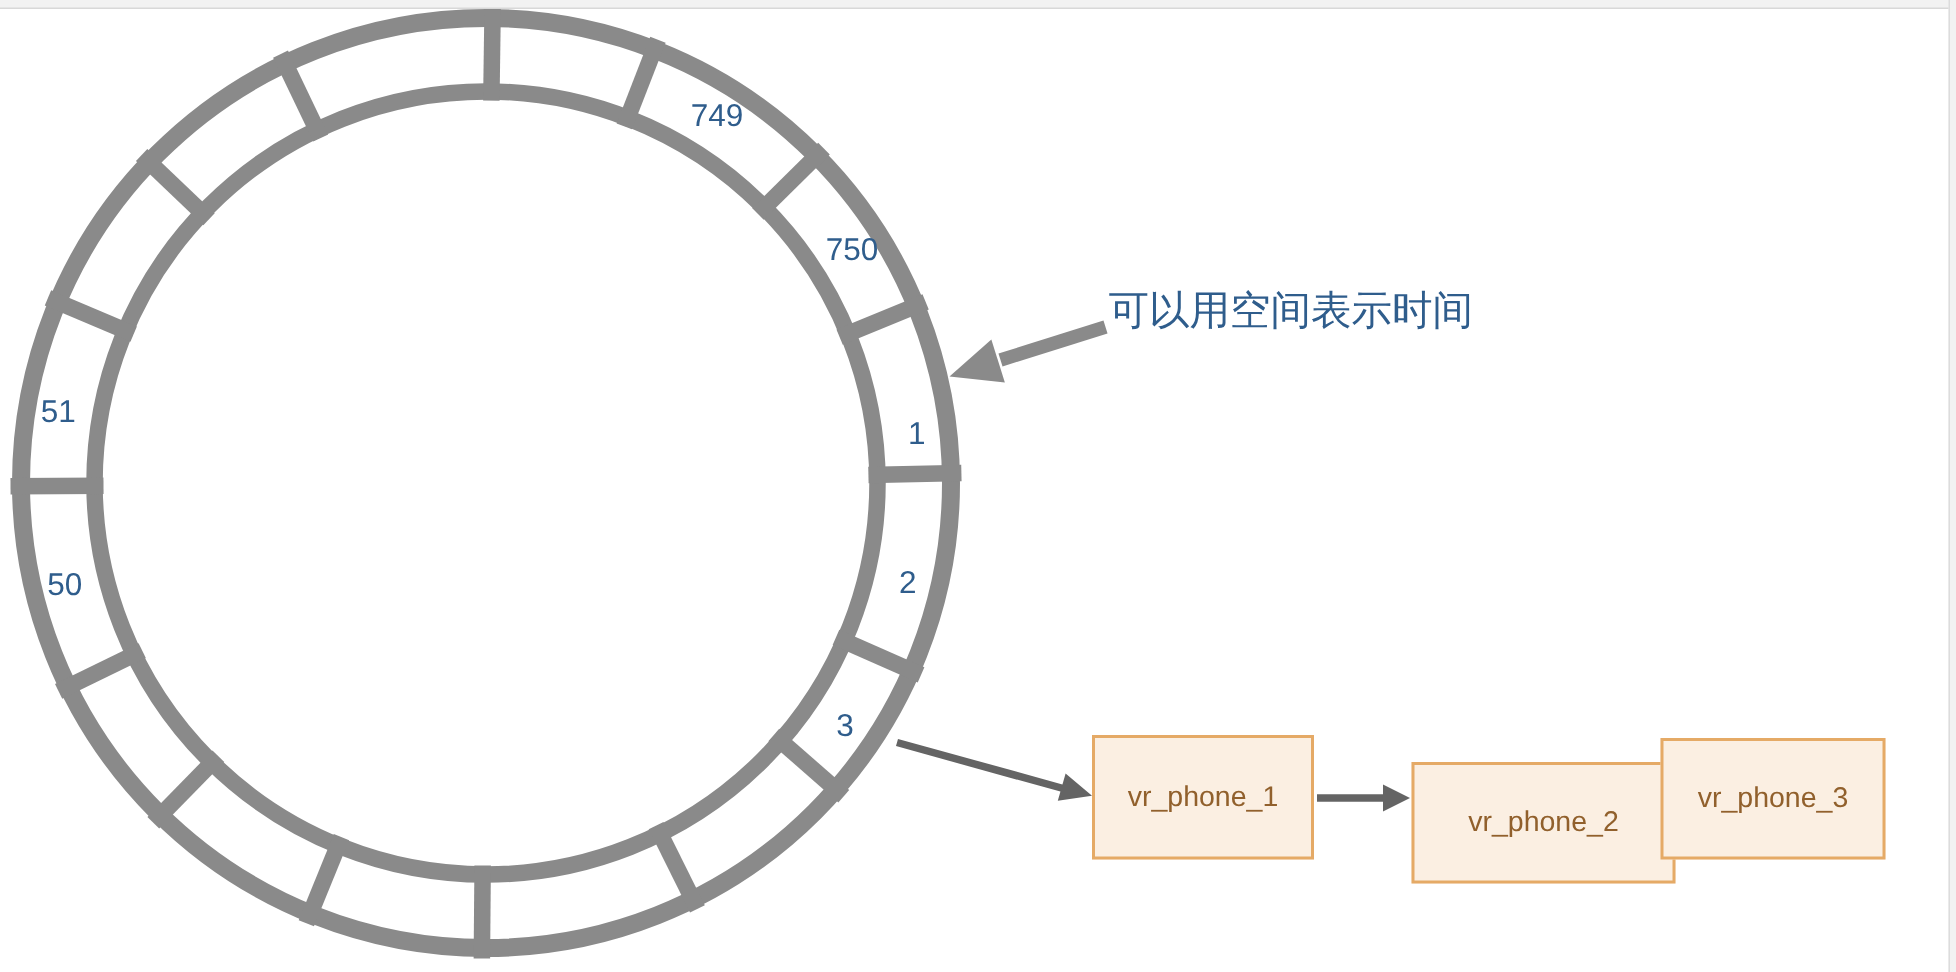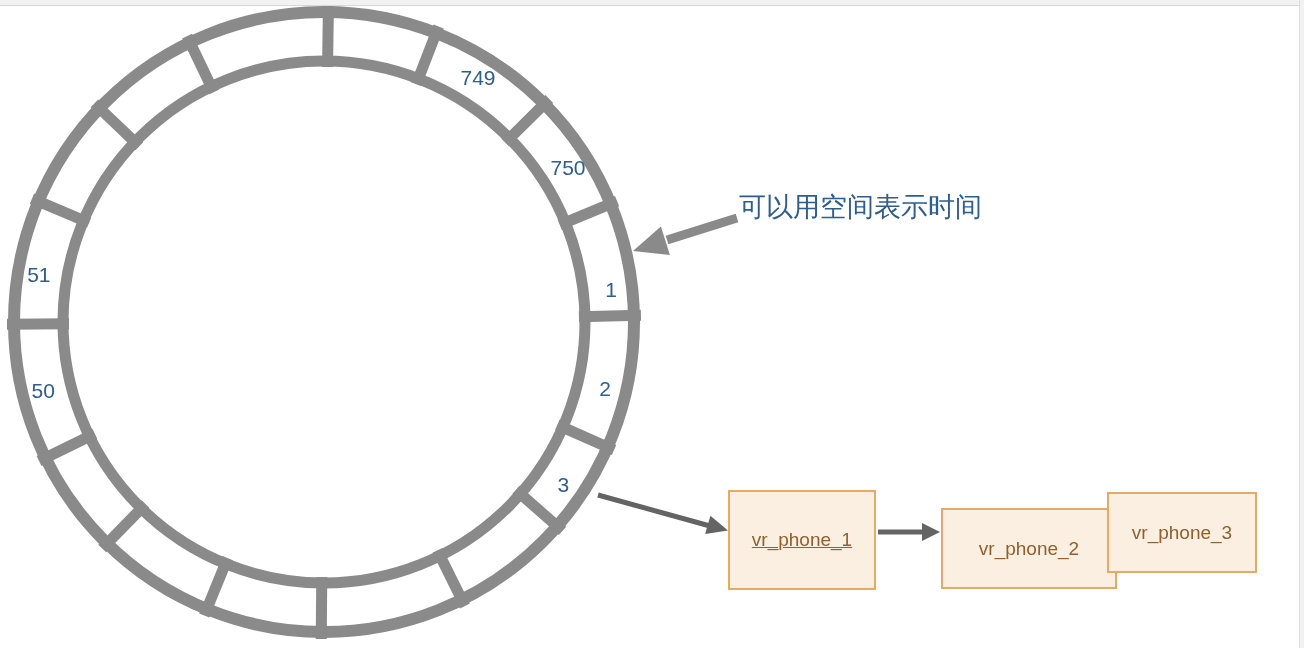--- a/index.html
+++ b/index.html
@@ -38,21 +38,21 @@
     position:absolute;left:739px;top:189px;z-index:2;
     font-size:27px;color:var(--blue);white-space:nowrap;
   }
   .node-box{
     position:absolute;z-index:2;
     background:var(--box-fill);border:2px solid var(--box-border);
     color:var(--box-text);font-size:19px;
     display:flex;align-items:center;justify-content:center;
     box-sizing:border-box;white-space:nowrap;
   }
-  .node-box.b1{left:728px;top:490px;width:148px;height:100px;text-decoration:underline;}
+  .node-box.b1{left:728px;top:490px;width:148px;height:83px;}
   .node-box.b2{left:941px;top:492px;width:176px;height:81px;margin-top:16px;}
   .node-box.b3{left:1107px;top:492px;width:150px;height:81px;}
 </style>
 </head>
 <body style="background: rgb(255, 255, 255);">
 
 <div class="canvas">
 
   <div class="top-strip"></div>
   <div class="right-strip"></div>

